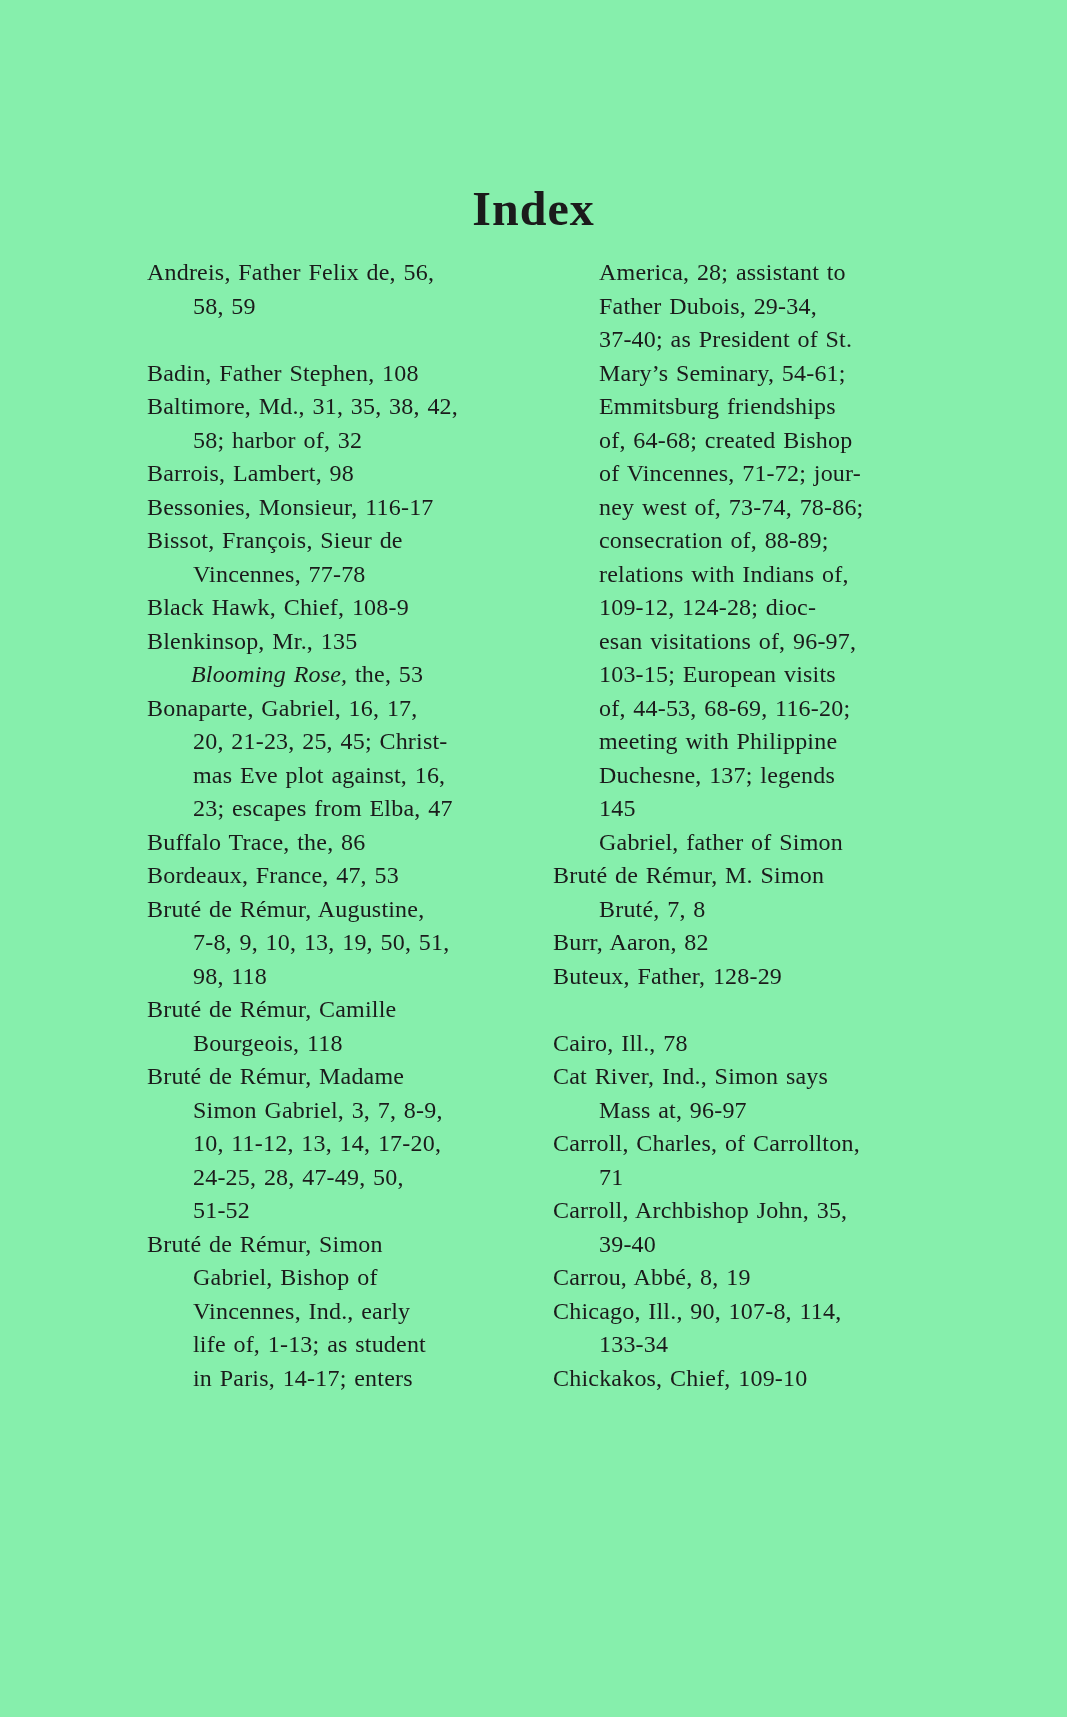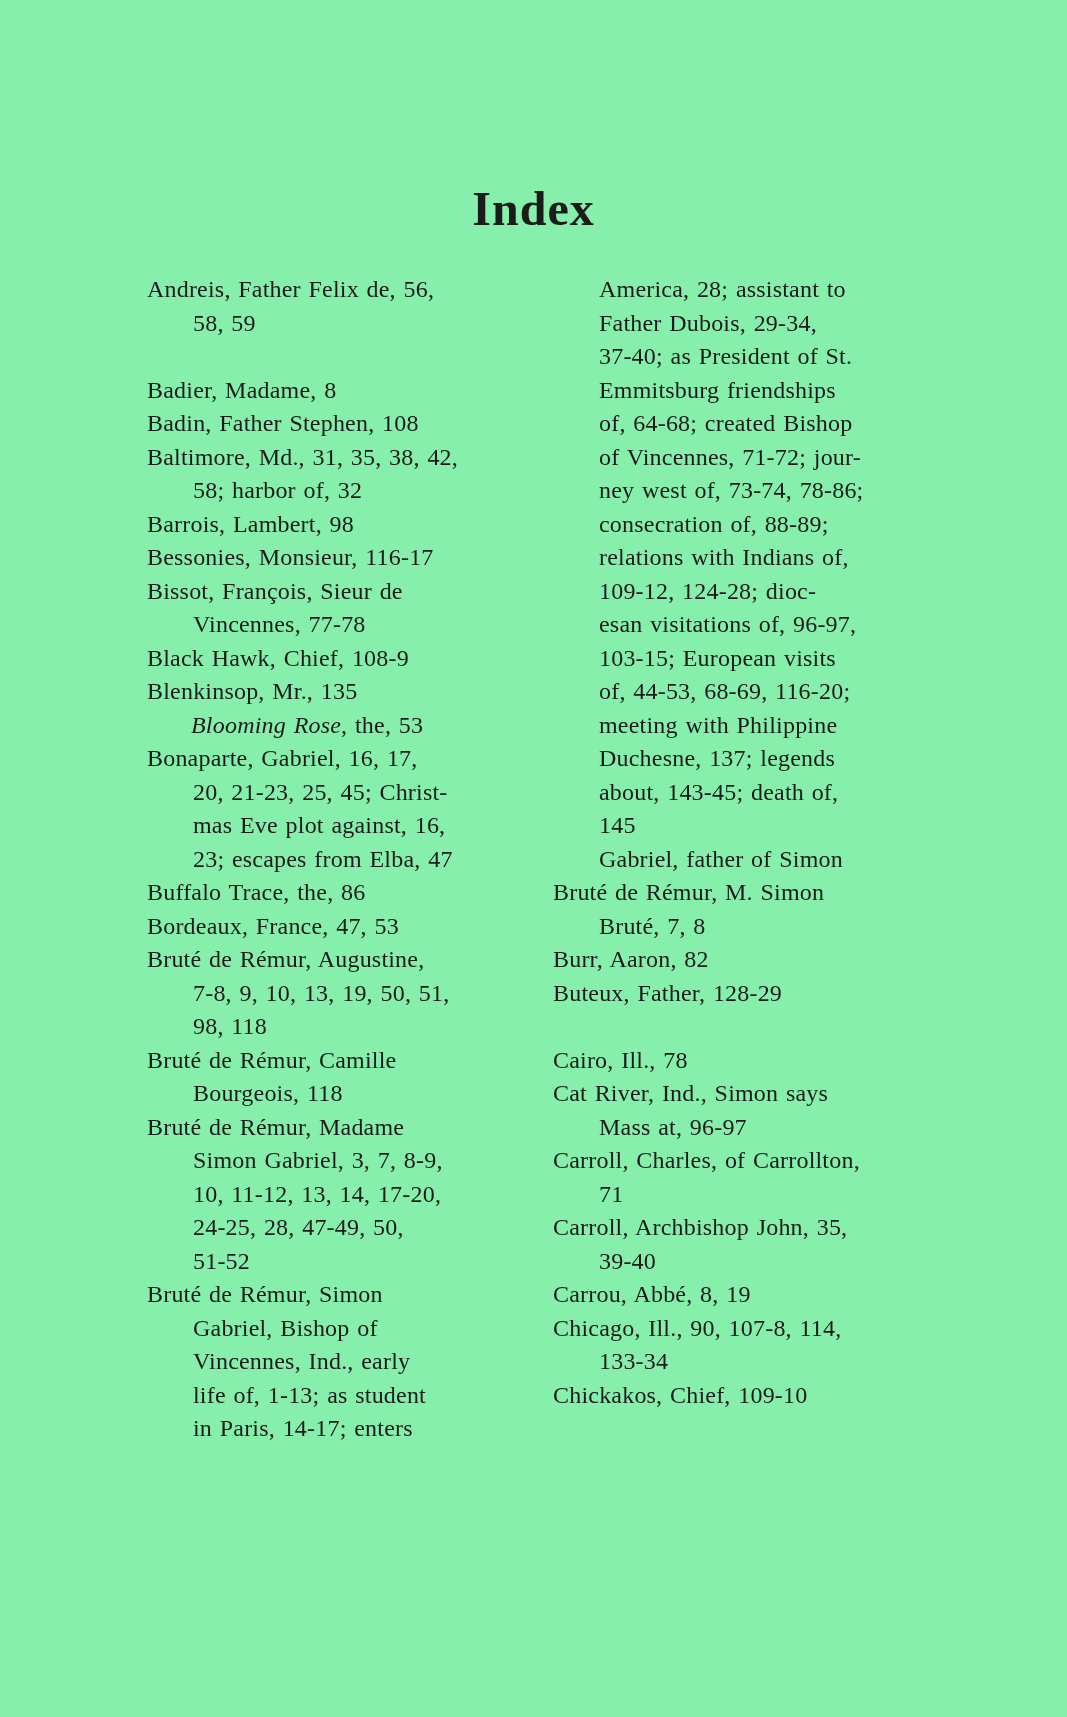--- a/index.html
+++ b/index.html
@@ -24,21 +24,21 @@
     margin: 0;
     text-align: center;
     font-size: 48px;
     line-height: 58px;
     font-weight: 600;
     letter-spacing: 1px;
   }
   .columns {
     position: absolute;
     left: 147px;
-    top: 273px;
+    top: 256px;
     display: flex;
     align-items: flex-start;
   }
   .column {
     width: 364px;
   }
   .column.right {
     width: 446px;
     margin-left: 42px;
   }
@@ -64,21 +64,20 @@
 </head>
 <body>
 
 <div class="page">
   <h1 class="title">Index</h1>
   <div class="columns">
     <div class="column" id="col-left">
         <div class="line">Andreis, Father Felix de, 56,</div>
         <div class="line indent">58, 59</div>
         <div class="line blank"></div>
-        <div class="line">Badier, Madame, 8</div>
         <div class="line">Badin, Father Stephen, 108</div>
         <div class="line">Baltimore, Md., 31, 35, 38, 42,</div>
         <div class="line indent">58; harbor of, 32</div>
         <div class="line">Barrois, Lambert, 98</div>
         <div class="line">Bessonies, Monsieur, 116-17</div>
         <div class="line">Bissot, François, Sieur de</div>
         <div class="line indent">Vincennes, 77-78</div>
         <div class="line">Black Hawk, Chief, 108-9</div>
         <div class="line">Blenkinsop, Mr., 135</div>
         <div class="line"><span class="italic">Blooming Rose,</span><span> the, 53</span></div>
@@ -101,33 +100,33 @@
         <div class="line">Bruté de Rémur, Simon</div>
         <div class="line indent">Gabriel, Bishop of</div>
         <div class="line indent">Vincennes, Ind., early</div>
         <div class="line indent">life of, 1-13; as student</div>
         <div class="line indent">in Paris, 14-17; enters</div>
       </div>
     <div class="column right" id="col-right">
         <div class="line indent">America, 28; assistant to</div>
         <div class="line indent">Father Dubois, 29-34,</div>
         <div class="line indent">37-40; as President of St.</div>
+        <div class="line indent">Mary’s Seminary, 54-61;</div>
         <div class="line indent">Emmitsburg friendships</div>
         <div class="line indent">of, 64-68; created Bishop</div>
         <div class="line indent">of Vincennes, 71-72; jour-</div>
         <div class="line indent">ney west of, 73-74, 78-86;</div>
         <div class="line indent">consecration of, 88-89;</div>
         <div class="line indent">relations with Indians of,</div>
         <div class="line indent">109-12, 124-28; dioc-</div>
         <div class="line indent">esan visitations of, 96-97,</div>
         <div class="line indent">103-15; European visits</div>
         <div class="line indent">of, 44-53, 68-69, 116-20;</div>
         <div class="line indent">meeting with Philippine</div>
         <div class="line indent">Duchesne, 137; legends</div>
-        <div class="line indent">about, 143-45; death of,</div>
         <div class="line indent">145</div>
         <div class="line indent">Gabriel, father of Simon</div>
         <div class="line">Bruté de Rémur, M. Simon</div>
         <div class="line indent">Bruté, 7, 8</div>
         <div class="line">Burr, Aaron, 82</div>
         <div class="line">Buteux, Father, 128-29</div>
         <div class="line blank"></div>
         <div class="line">Cairo, Ill., 78</div>
         <div class="line">Cat River, Ind., Simon says</div>
         <div class="line indent">Mass at, 96-97</div>

